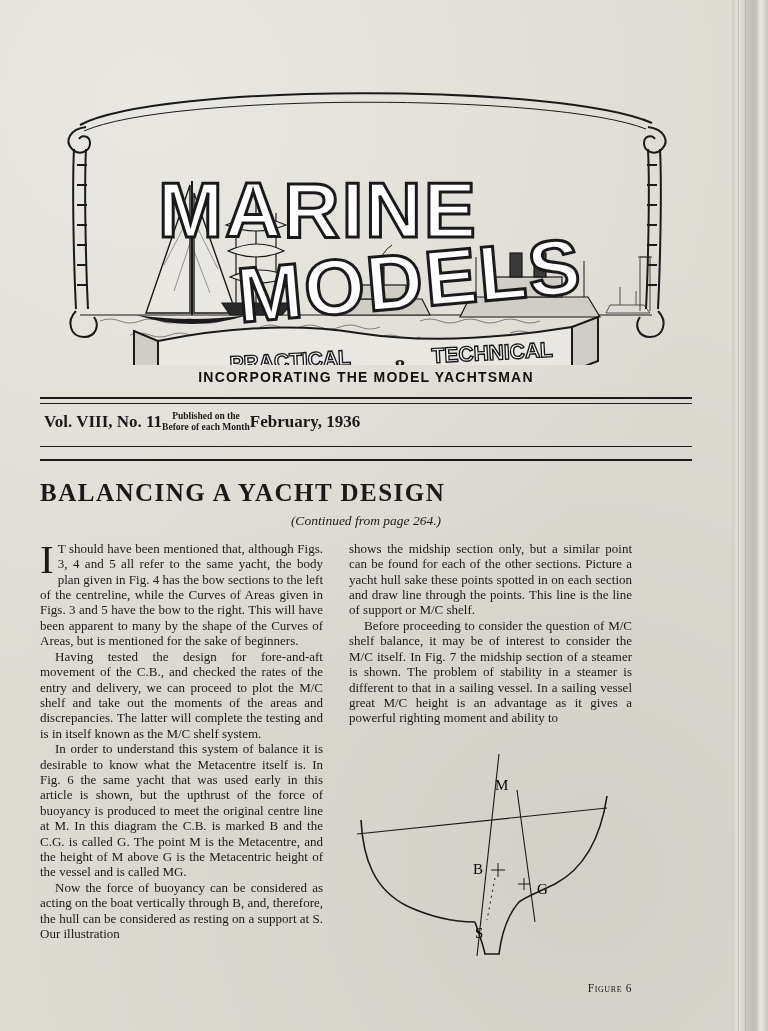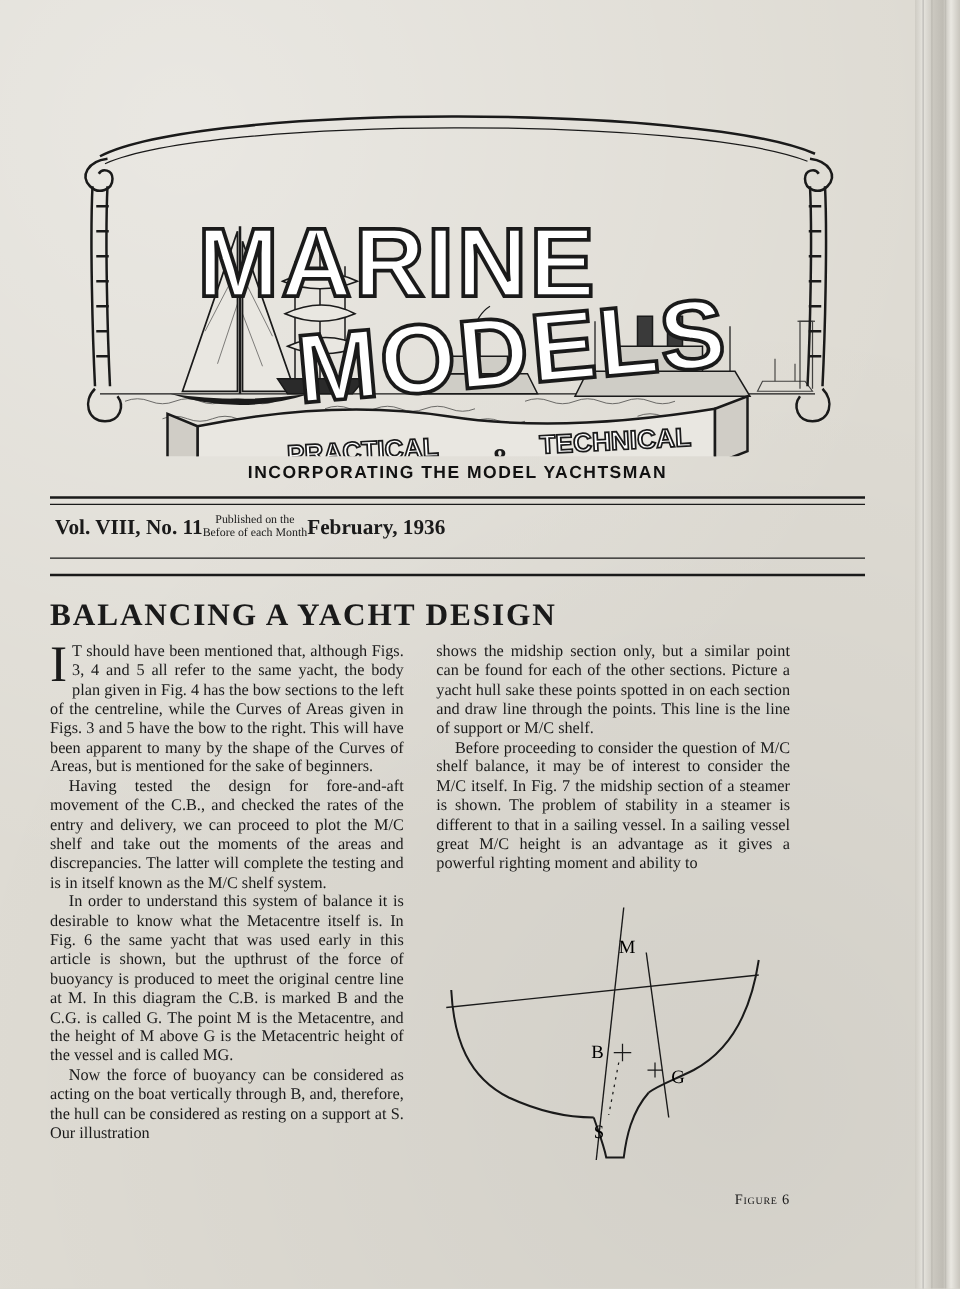--- a/index.html
+++ b/index.html
@@ -44,21 +44,21 @@
   }
   .rule{border:0;border-top:2px solid #1a1a1a;margin:12px 0 4px 0;}
   .rule.thin{border-top:1px solid #1a1a1a;margin:4px 0 0 0;}
 
   .issuebar{
     display:flex;align-items:center;
     padding:7px 4px 9px 4px;
   }
   .issuebar .vol{font-size:17px;font-weight:bold;font-family:"Liberation Serif",serif;}
   .issuebar .pub{
-    font-size:9.5px;line-height:1.15;text-align:center;font-weight:normal;
+    font-size:9.5px;line-height:1.15;text-align:center;font-weight:bold;
     font-family:"Liberation Serif",serif;
   }
   .issuebar .date{font-size:17px;font-weight:bold;}
 
   
   .article-title{
     text-align:left;
     font-size:25px;
     font-weight:bold;
     letter-spacing:1.5px;
@@ -211,20 +211,21 @@
         <div>Published on the</div>
         <div>Before of each Month</div>
       </div>
       <div class="date">February, 1936</div>
     </div>
 
     <hr class="rule thin">
     <hr class="rule">
 
     <h1 class="article-title">BALANCING  A  YACHT  DESIGN</h1>
+    <div class="contfrom">(Continued from page 264.)</div>
 
     <div class="cols">
 
       <div class="col">
         <p class="first dropcap-para"><span class="dropcap">I</span><span>T should have been mentioned that, although Figs. 3, 4 and 5 all refer to the same yacht, the body plan given in Fig. 4 has the bow sections to the left of the centreline, while the Curves of Areas given in Figs. 3 and 5 have the bow to the right. This will have been apparent to many by the shape of the Curves of Areas, but is mentioned for the sake of beginners.</span></p>
         <p>Having tested the design for fore-and-aft movement of the C.B., and checked the rates of the entry and delivery, we can proceed to plot the M/C shelf and take out the moments of the areas and discrepancies.  The latter will complete the testing and  is in itself known as the M/C shelf system.</p>
         <p>In order to understand this system of balance it is desirable to know what the Metacentre itself is.  In Fig. 6 the same yacht that was used early in this article is shown, but the upthrust of the force of buoyancy is produced to meet the original centre line at M.  In this diagram the C.B. is marked B and the C.G. is called G.    The point M is the Metacentre, and the height of M above G is the Metacentric height of the vessel and is called MG.</p>
         <p>Now the force of buoyancy can be considered as acting on the boat vertically through B, and, therefore, the hull can be considered as resting on a support at S.    Our illustration</p>
       </div>
 

